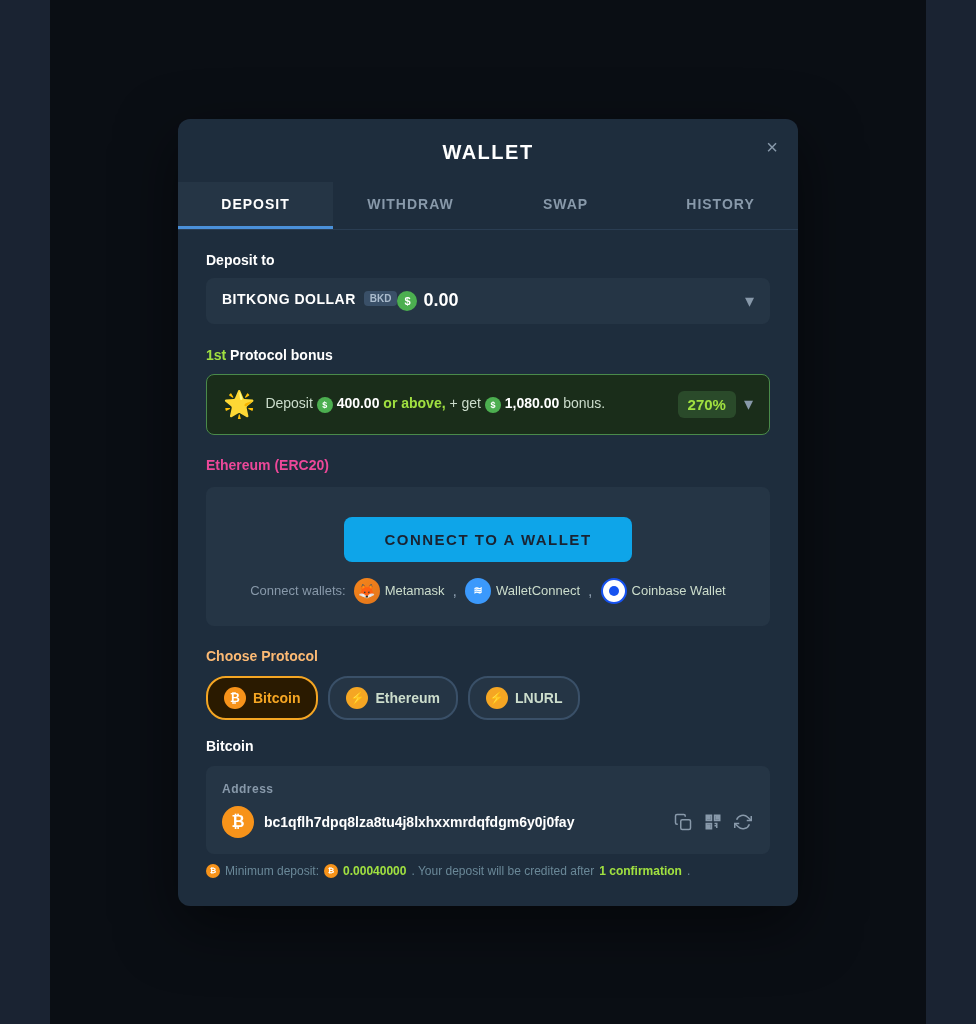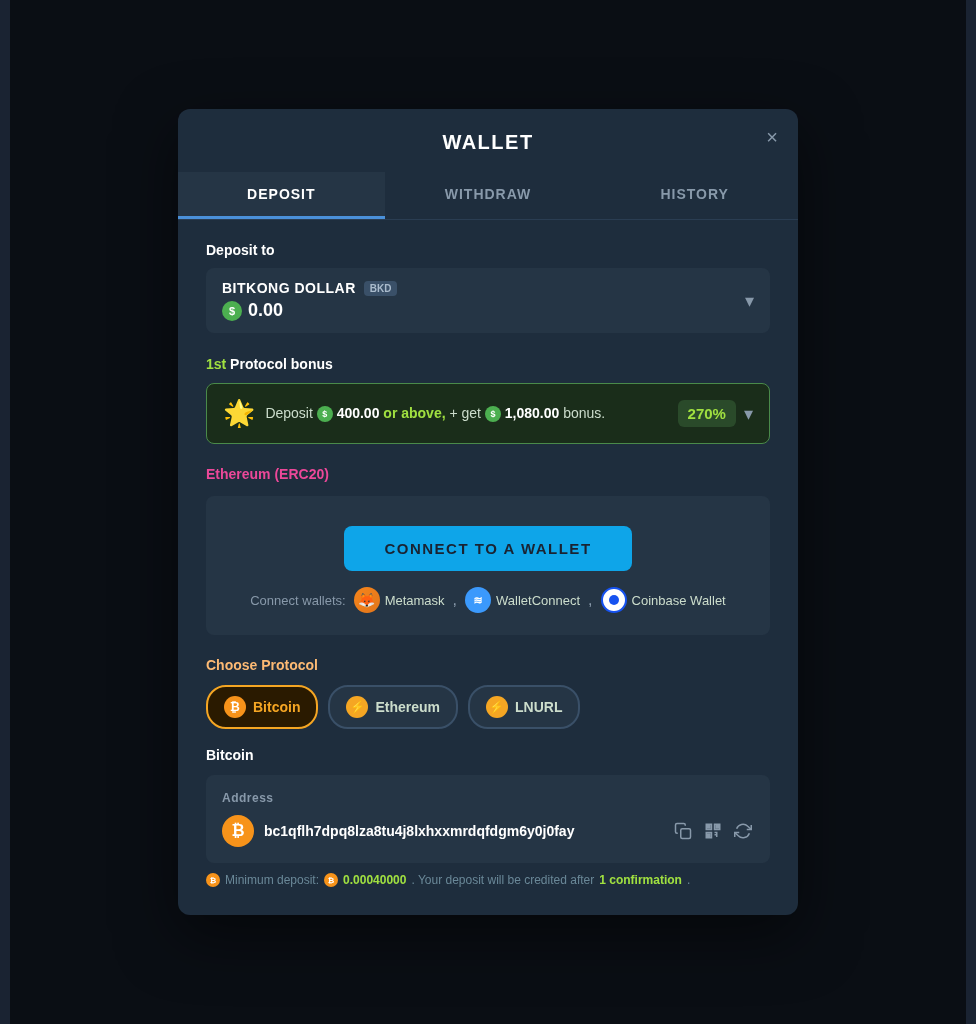--- a/index.html
+++ b/index.html
@@ -6,21 +6,21 @@
     body {
       background: #1a2332;
       display: flex;
       align-items: center;
       justify-content: center;
       min-height: 100vh;
       font-family: 'Arial', sans-serif;
     }
     .overlay {
       background: rgba(0,0,0,0.6);
-      width: 956px;
+      width: 876px;
       min-height: 1024px;
       display: flex;
       align-items: center;
       justify-content: center;
     }
     .modal {
       background: #1e2d3d;
       border-radius: 12px;
       width: 620px;
       padding: 0;
@@ -90,21 +90,21 @@
       border-radius: 8px;
       padding: 12px 16px;
       display: flex;
       align-items: center;
       justify-content: space-between;
       margin-bottom: 22px;
       cursor: pointer;
     }
     .deposit-to-left {
       display: flex;
-      flex-direction: column;
+      flex-direction: row;
     }
     .deposit-currency-row {
       display: flex;
       align-items: center;
       gap: 8px;
       margin-bottom: 4px;
     }
     .currency-name {
       color: #ffffff;
       font-size: 14px;
@@ -410,20 +410,23 @@
       <span class="modal-title">WALLET</span>
       <button class="close-btn">×</button>
     </div>
 
     <div class="tabs">
       <button class="tab active">
         <span>DEPOSIT</span>
       </button>
       <button class="tab">
         <span>WITHDRAW</span>
+      </button>
+      <button class="tab">
+        <span>SWAP</span>
       </button>
       <button class="tab">
         <span>HISTORY</span>
       </button>
     </div>
 
     <div class="modal-body">
 
       <div class="section-label">Deposit to</div>
 

